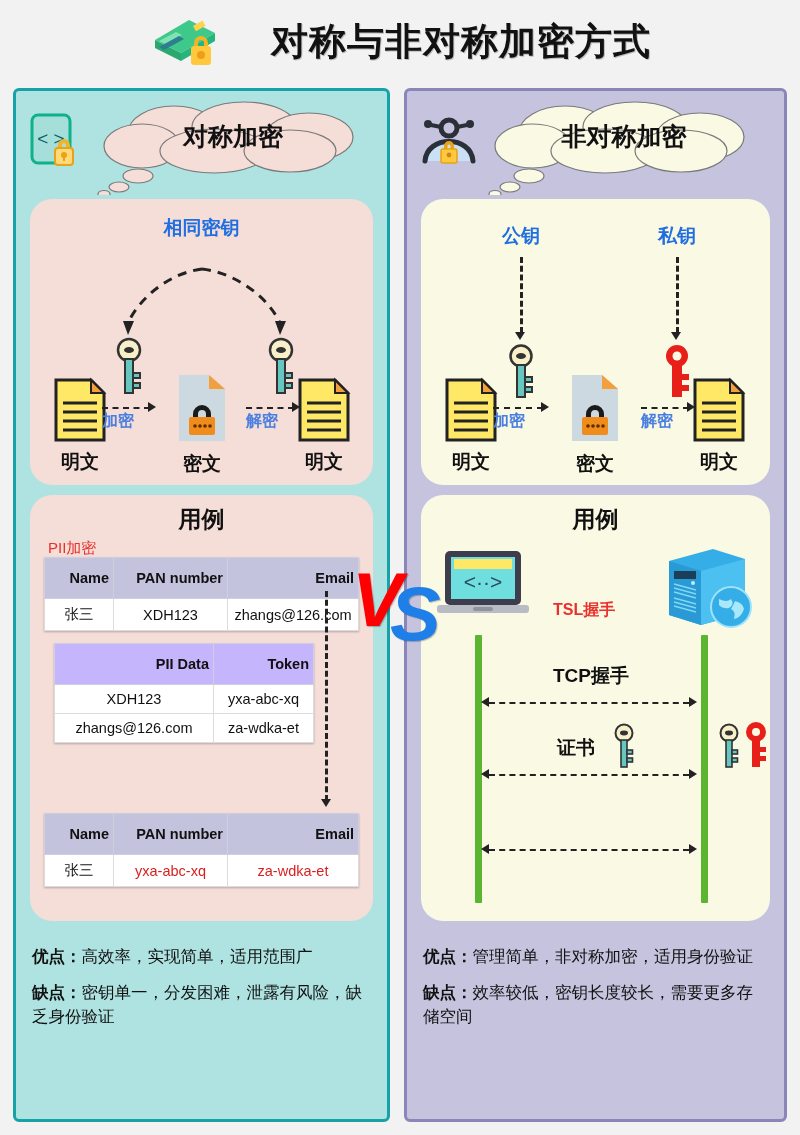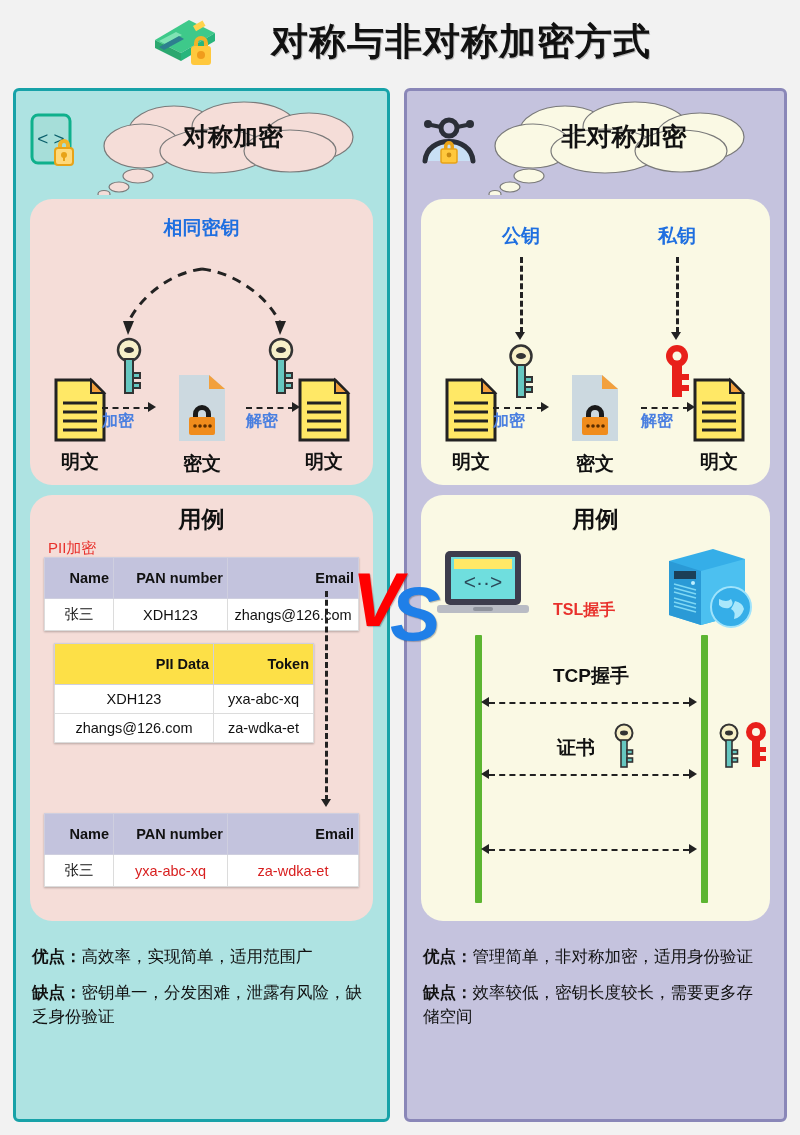--- a/index.html
+++ b/index.html
@@ -114,21 +114,21 @@
     box-shadow:0 1px 2px rgba(0,0,0,.25);
   }
   table.t th{
     font-weight:bold;padding:12px 4px;border:1px solid #cfcfdf;
     text-align:right;
   }
   table.t td{
     padding:6px 4px;border:1px solid #dcdcdc;text-align:center;
   }
   .hdr-lav th{background:#c3c3dd;}
-  .hdr-teal th{background:#fde047;}
+  .hdr-teal th{background:#c4b5fd;}
   .tok{color:#d81f1f;}
 
   
   .tls-label{
     position:absolute;font-size:16px;color:#e8312c;font-weight:bold;
   }
   .lifeline{
     position:absolute;width:7px;background:#5cb531;border-radius:1px;
   }
   .step-label{

